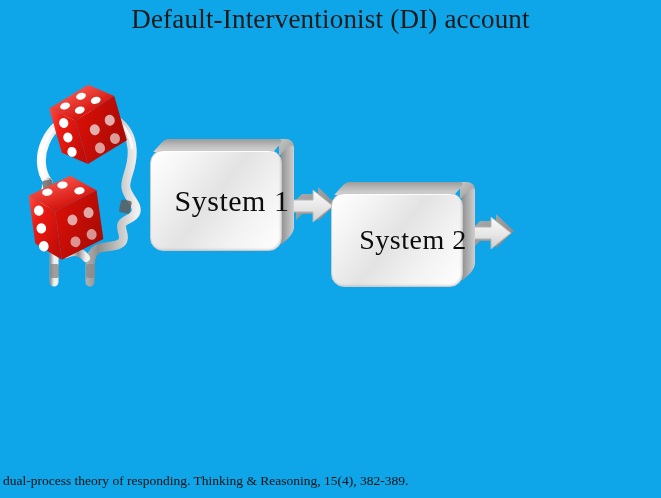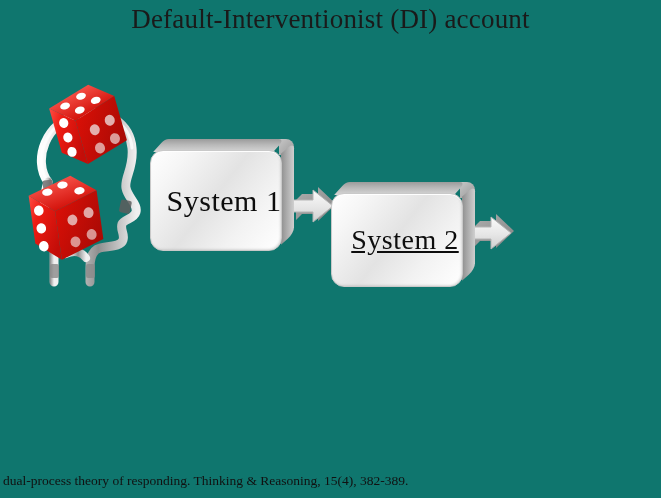--- a/index.html
+++ b/index.html
@@ -5,21 +5,21 @@
   html,body{margin:0;padding:0;}
   body{
     width:661px;height:498px;
     background:#ffffff;
     font-family:"Liberation Serif", serif;
     overflow:hidden;
     position:relative;
   }
   #slide{
     position:absolute;left:0;top:0;width:661px;height:498px;
-    background:#0f766e;
+    background:#0ea5e9;
   }
 
   
   #title{
     position:absolute;
     left:0;top:4px;width:661px;
     text-align:center;
     font-family:"Liberation Serif", serif;
     font-size:27px;
     line-height:30px;
@@ -44,21 +44,21 @@
     width:100%;height:100%;
     border-radius:13px;
     background:linear-gradient(128deg,#ffffff 0%,#f6f6f6 18%,#e3e3e3 48%,#f2f2f2 72%,#ffffff 100%);
     box-shadow:inset 0 1px 0 rgba(255,255,255,.95),
                inset -1px -1px 2px rgba(150,150,150,.30);
     border:1px solid #c9c9c9;
     box-sizing:border-box;
     z-index:3;
   }
   .pbox .label{
-    position:absolute;left:8px;top:0;width:100%;height:100%;
+    position:absolute;left:16px;top:0;width:100%;height:100%;
     display:flex;align-items:center;justify-content:center;
     font-family:"Liberation Serif", serif;
     color:#0d0d0d;
     z-index:4;
     letter-spacing:0.5px;
   }
   
   .pbox .depth-top{
     position:absolute;
     left:9px;top:-11px;
@@ -81,21 +81,21 @@
     position:absolute;right:-12px;top:-11px;
     width:15px;height:16px;
     background:linear-gradient(135deg,#c6c6c6,#9a9a9a);
     border-radius:0 8px 0 0;
     z-index:0;
   }
 
   #box-system1{left:150px;top:150px;width:132px;height:101px;}
   #box-system1 .label{font-size:30px;}
   #box-system2{left:331px;top:193px;width:132px;height:94px;}
-  #box-system2 .label{font-size:28px;text-decoration:underline;}
+  #box-system2 .label{font-size:28px;}
   #box-response{left:508px;top:219px;width:134px;height:83px;}
   #box-response .label{font-size:27px;}
 
   
   .arrow{position:absolute;}
   .arrow svg{display:block;}
   #arrow-1{left:288px;top:184px;width:52px;height:52px;}
   #arrow-2{left:466px;top:211px;width:52px;height:52px;}
 
   

